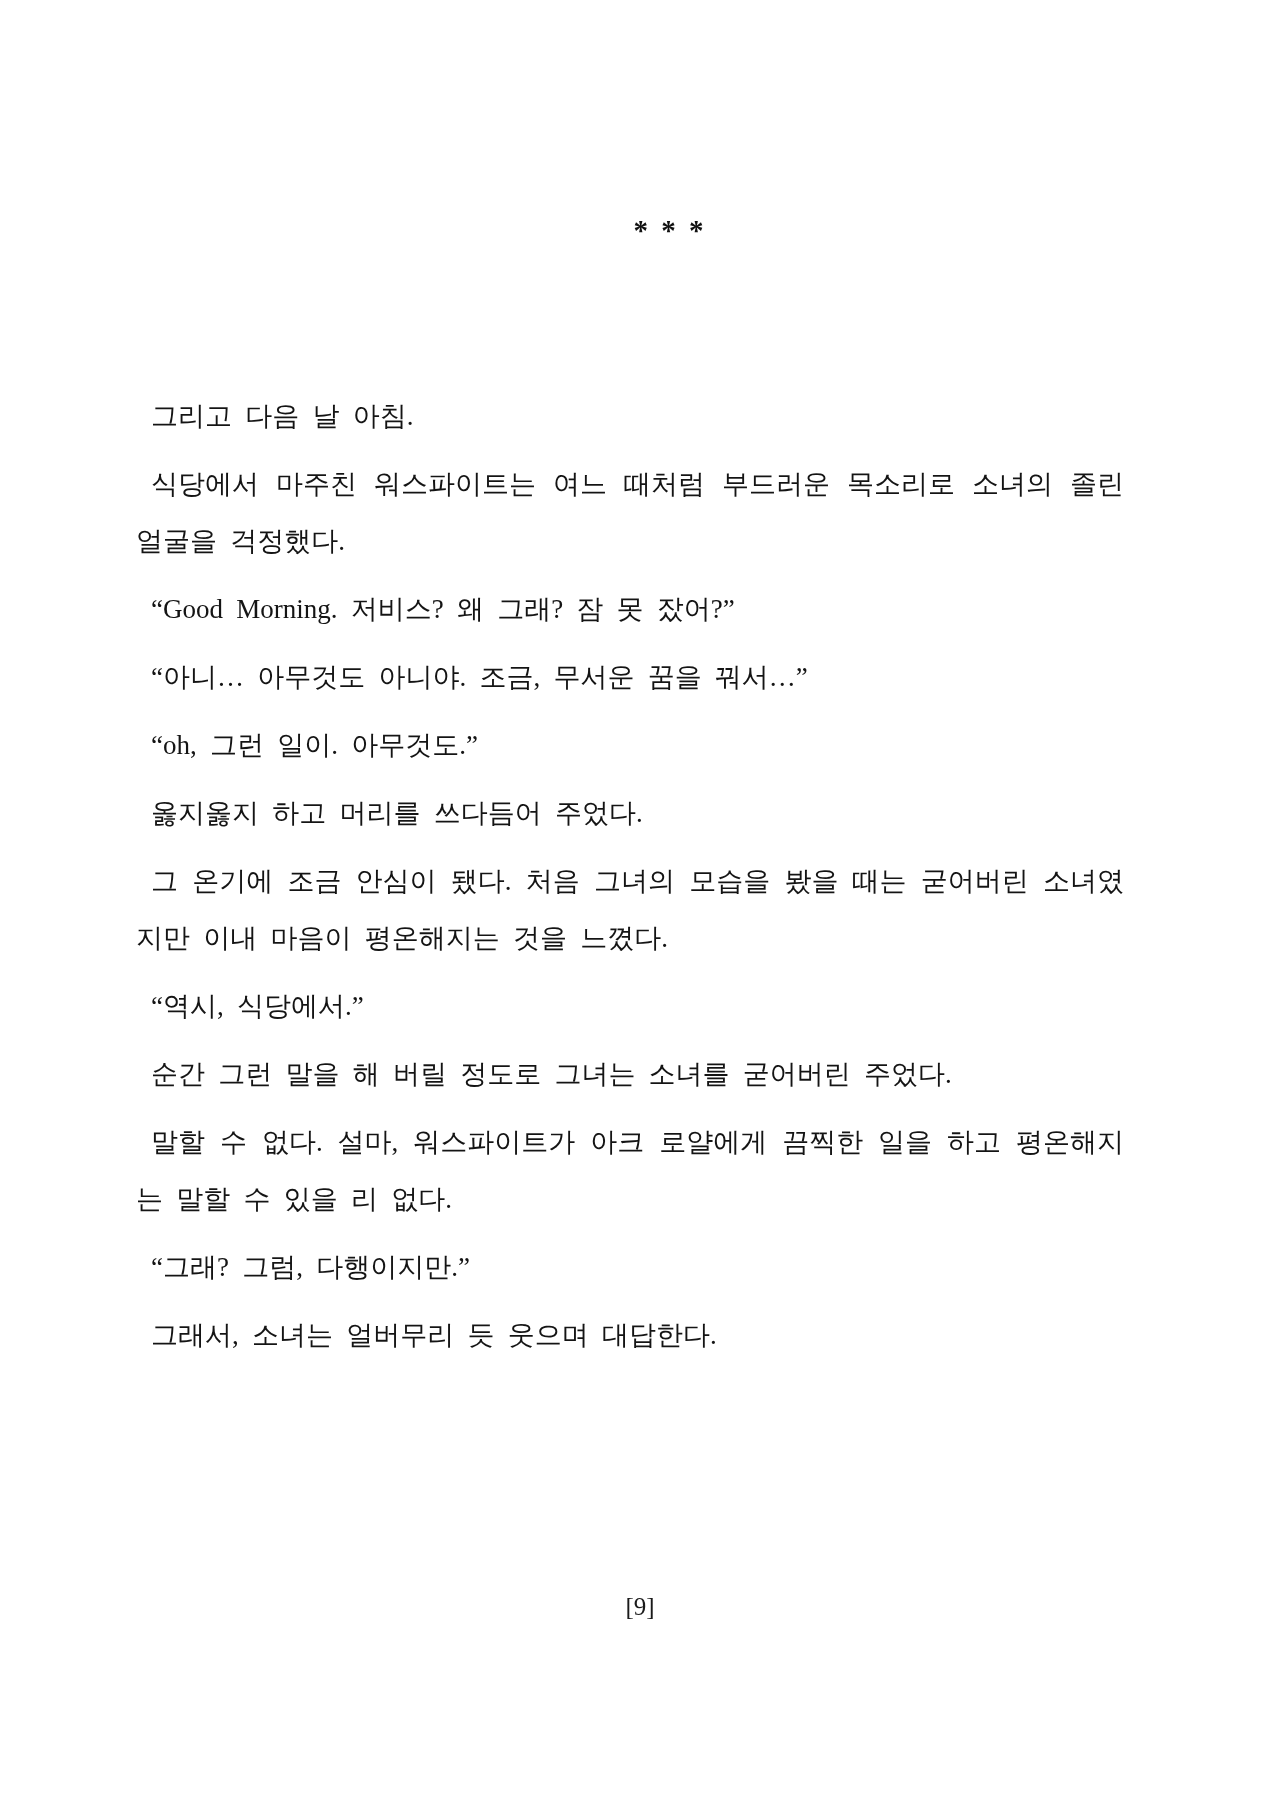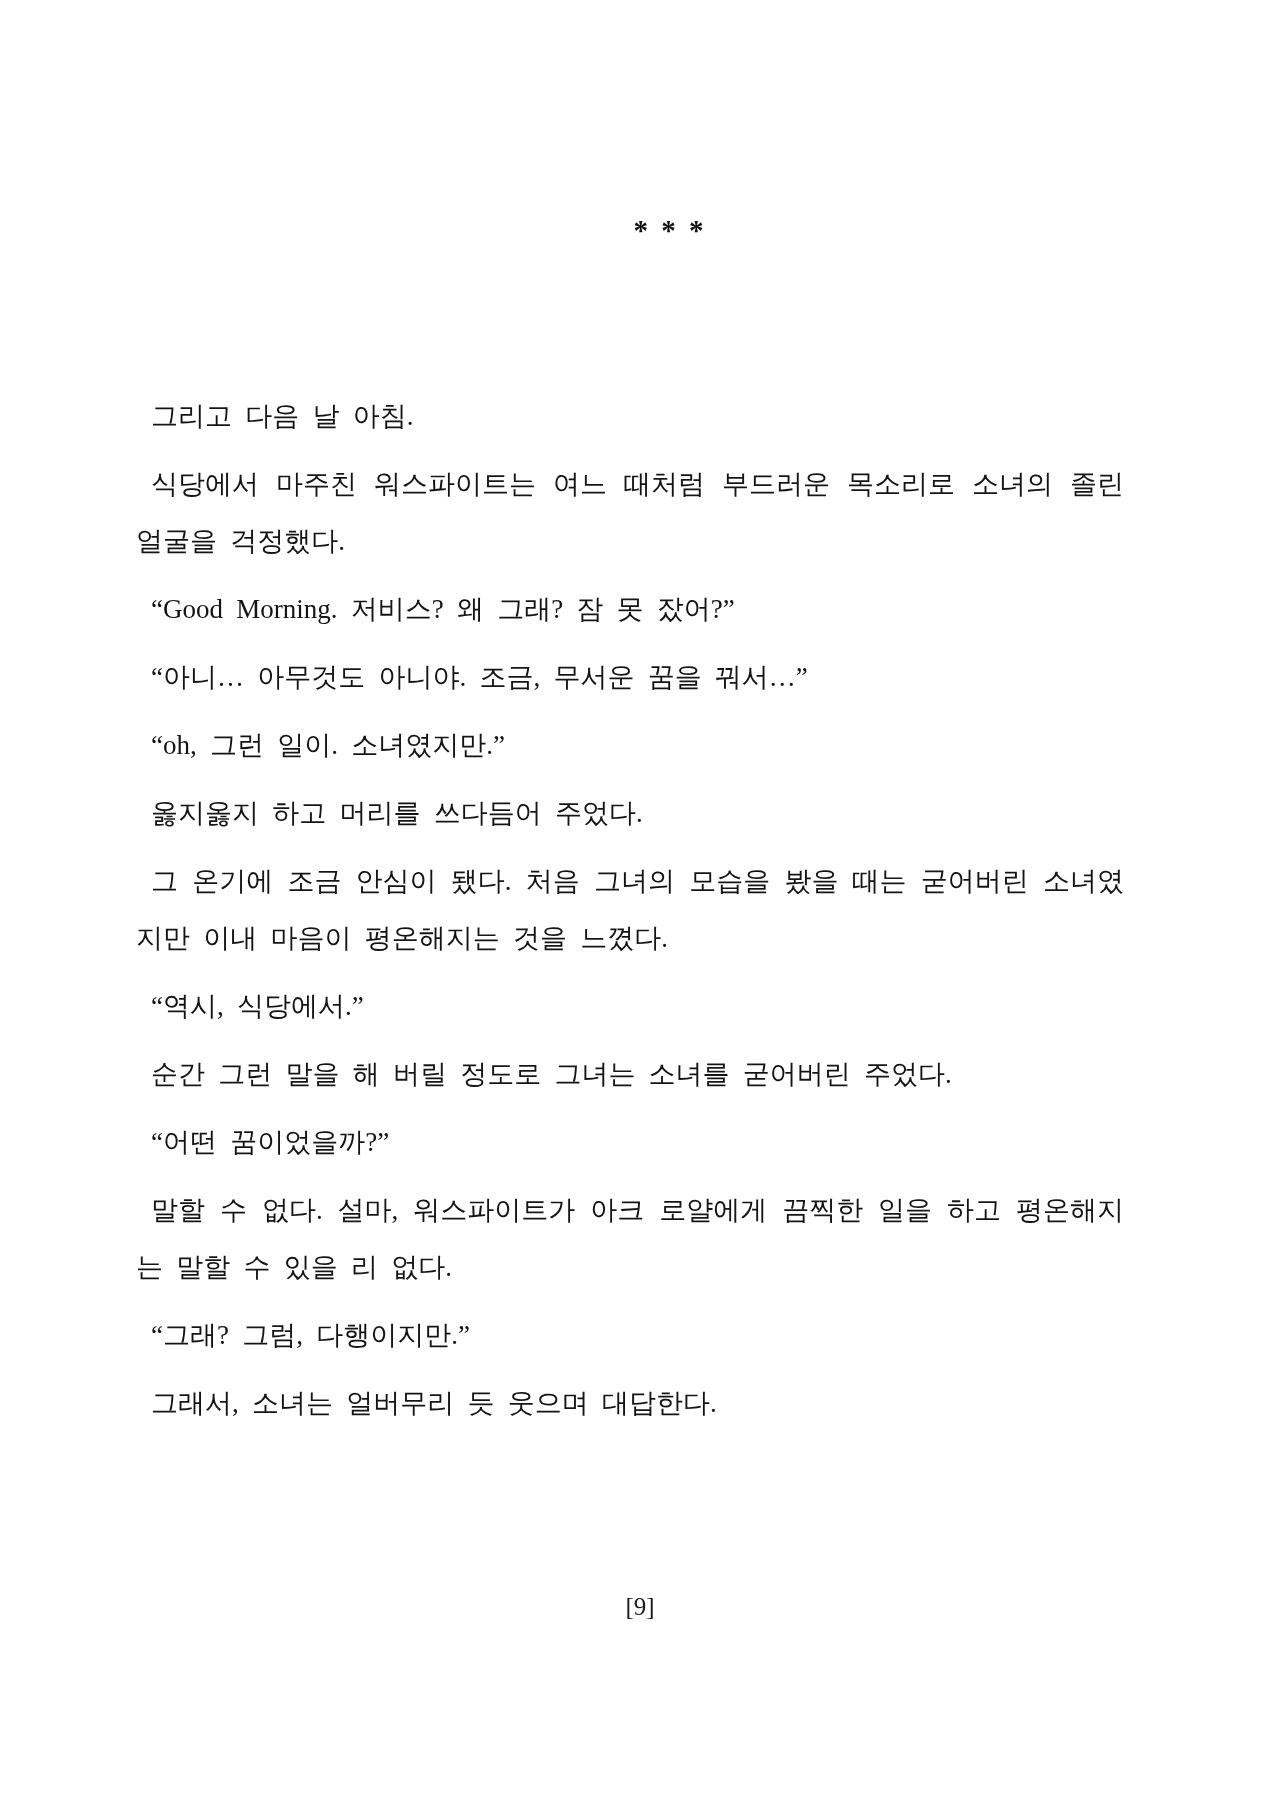--- a/index.html
+++ b/index.html
@@ -54,25 +54,24 @@
 <body>
 
 <div class="page">
   <div class="content">
     <div class="separator">* * *</div>
     <div>
         <p class="para">그리고 다음 날 아침.</p>
         <p class="para">식당에서 마주친 워스파이트는 여느 때처럼 부드러운 목소리로 소녀의 졸린 얼굴을 걱정했다.</p>
         <p class="para">“Good Morning. 저비스? 왜 그래? 잠 못 잤어?”</p>
         <p class="para">“아니… 아무것도 아니야. 조금, 무서운 꿈을 꿔서…”</p>
-        <p class="para">“oh, 그런 일이. 소녀였지만.”</p>
+        <p class="para">“oh, 그런 일이. 아무것도.”</p>
         <p class="para">옳지옳지 하고 머리를 쓰다듬어 주었다.</p>
         <p class="para">그 온기에 조금 안심이 됐다. 처음 그녀의 모습을 봤을 때는 굳어버린 소녀였지만 이내 마음이 평온해지는 것을 느꼈다.</p>
         <p class="para">“역시, 식당에서.”</p>
         <p class="para">순간 그런 말을 해 버릴 정도로 그녀는 소녀를 굳어버린 주었다.</p>
-        <p class="para">“어떤 꿈이었을까?”</p>
         <p class="para">말할 수 없다. 설마, 워스파이트가 아크 로얄에게 끔찍한 일을 하고 평온해지는 말할 수 있을 리 없다.</p>
         <p class="para">“그래? 그럼, 다행이지만.”</p>
         <p class="para">그래서, 소녀는 얼버무리 듯 웃으며 대답한다.</p>
       </div>
   </div>
   <div class="page-num">[9]</div>
 </div>
 
 </body></html>

